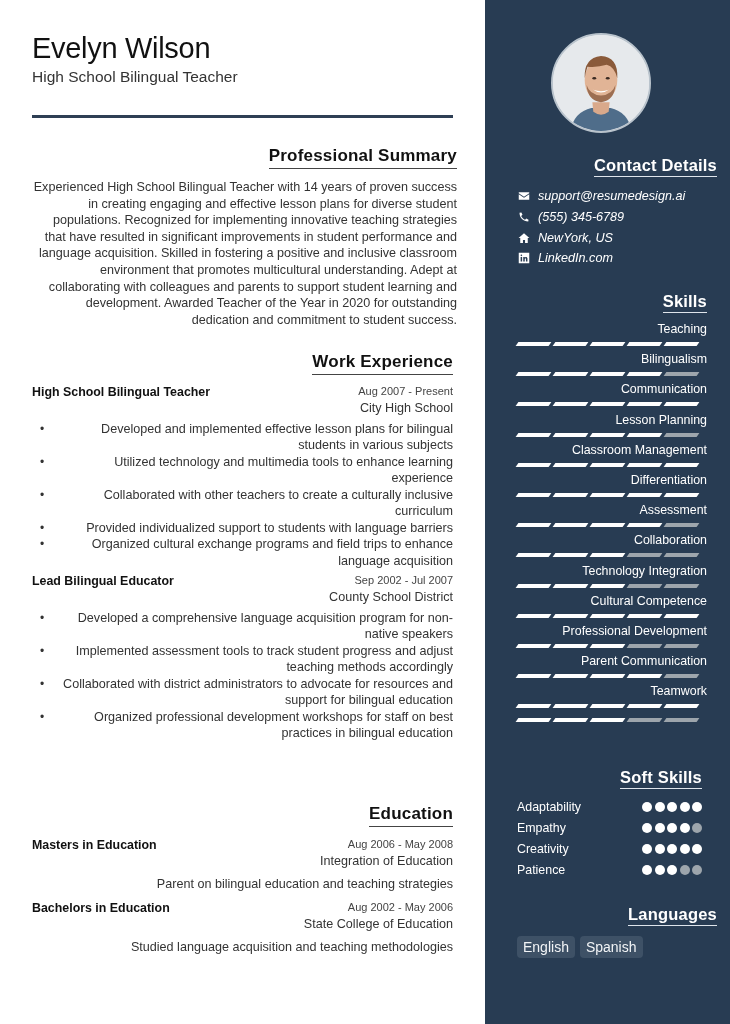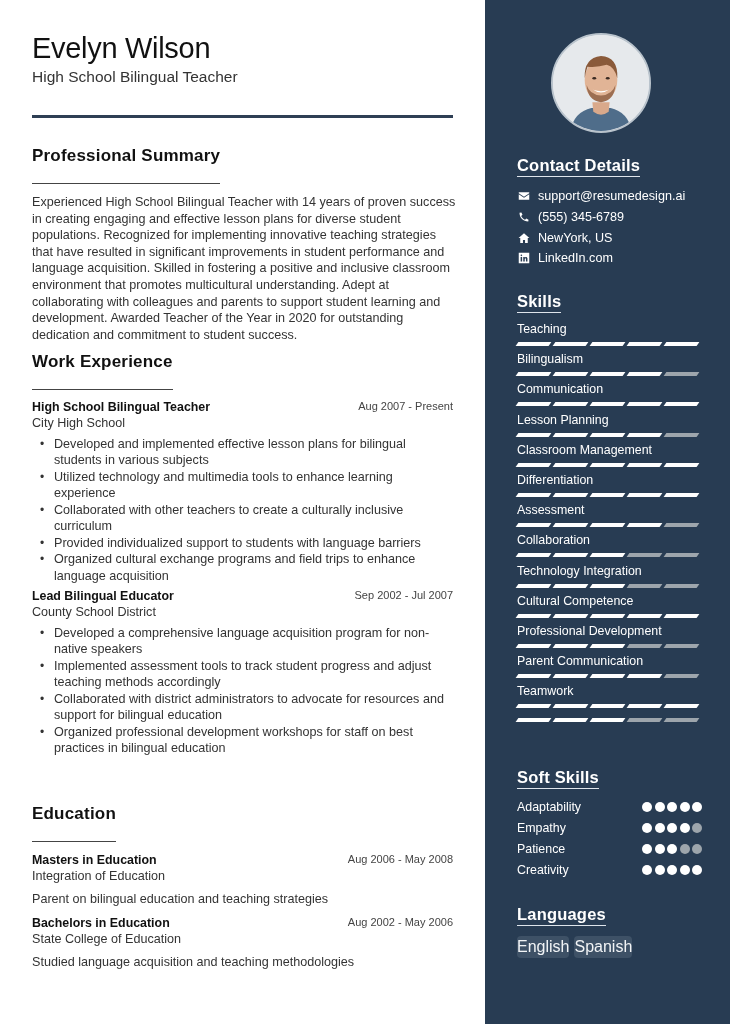--- a/index.html
+++ b/index.html
@@ -1,27 +1,27 @@
 <!DOCTYPE html>
 <html><head>
   <meta charset="utf-8">
   <style>
     * { box-sizing: border-box; margin: 0; padding: 0; }
     html, body { width: 730px; height: 1024px; background: #ffffff; overflow: hidden; }
     body { font-family: "Liberation Sans", "DejaVu Sans", sans-serif; color: #333; position: relative; }
 
-    .page { position: relative; width: 730px; height: 1024px; display: flex; }
+    .page { position: relative; width: 730px; height: 1024px; display: flex; text-align: right; }
 
     
     .main { width: 485px; padding: 0 32px 0 32px; position: relative; }
     .name { position: absolute; left: 32px; top: 30px; font-size: 29px; font-weight: 500; color: #111; letter-spacing: -0.3px; line-height: 36px; }
     .title { position: absolute; left: 32px; top: 67px; font-size: 15.5px; color: #333; line-height: 20px; }
     .header-rule { position: absolute; left: 32px; top: 115px; width: 421px; height: 3px; background: #2e3f54; }
 
-    .section-heading { display: inline-block; font-size: 17px; font-weight: 700; color: #111; border-bottom: 1.5px solid #444; padding-bottom: 17px; line-height: 20px; letter-spacing: 0.2px; }
+    .section-heading { display: inline-block; font-size: 17px; font-weight: 700; color: #111; border-bottom: 1.5px solid #444; padding-bottom: 2px; line-height: 20px; letter-spacing: 0.2px; }
 
     .summary { position: absolute; left: 32px; top: 146px; width: 425px; }
     .summary p { margin-top: 10px; font-size: 12.6px; line-height: 16.6px; color: #333; }
 
     .work { position: absolute; left: 32px; top: 352px; width: 421px; }
     .job { position: relative; }
     .job + .job { margin-top: 4px; }
     .job-head { display: flex; justify-content: space-between; align-items: flex-start; }
     .job-title { font-size: 12.4px; font-weight: 700; color: #111; line-height: 16px; }
     .job-date { font-size: 11px; color: #444; line-height: 14px; }
@@ -34,21 +34,21 @@
     .edu { margin-top: 10px; }
     .edu + .edu { margin-top: 8px; }
     .edu-desc { font-size: 12.6px; color: #333; line-height: 16.5px; margin-top: 6px; }
 
     
     .sidebar { position: absolute; left: 485px; top: 0; width: 278px; height: 1024px; background: #283c53; color: #fff; }
     .avatar { position: absolute; left: 66px; top: 33px; width: 100px; height: 100px; border-radius: 50%; overflow: hidden; border: 2px solid #b9c3cc; background: #e9ecef; }
     .side-heading { display: inline-block; font-size: 16.5px; font-weight: 700; color: #fff; border-bottom: 1.5px solid #dfe5ec; padding-bottom: 1px; line-height: 20px; letter-spacing: 0.2px; }
 
     .contact { position: absolute; left: 32px; top: 155px; width: 200px; }
-    .contact-list { margin-top: 9px; }
+    .contact-list { margin-top: 9px; font-style: italic; }
     .contact-item { display: flex; align-items: center; height: 20.7px; font-size: 12.6px; color: #fff; }
     .contact-item .ic { width: 13px; height: 13px; margin-right: 8px; display: inline-flex; align-items: center; justify-content: center; }
     .contact-item svg { width: 12px; height: 12px; fill: #fff; }
 
     .skills { position: absolute; left: 32px; top: 291px; width: 190px; }
     .skill { height: 30.2px; }
     .skills-list { margin-top: 8px; }
     .skill-name { font-size: 12.4px; line-height: 16px; color: #fff; }
     .skill-bar { display: flex; margin-top: 5px; gap: 4px; }
     .seg { width: 33px; height: 4px; transform: skewX(-35deg); background: #ffffff; }
@@ -57,21 +57,21 @@
     .soft { position: absolute; left: 32px; top: 767px; width: 185px; }
     .soft-list { margin-top: 7px; }
     .soft-item { display: flex; justify-content: space-between; align-items: center; height: 21.2px; }
     .soft-name { font-size: 12.4px; color: #fff; }
     .dots { display: flex; gap: 2.5px; }
     .dot { width: 10px; height: 10px; border-radius: 50%; background: #ffffff; }
     .dot.off { background: #9da5ac; }
 
     .languages { position: absolute; left: 32px; top: 904px; width: 200px; }
     .lang-list { display: flex; gap: 5px; margin-top: 10px; }
-    .chip { background: #3e5166; color: #f2f4f6; font-size: 16px; padding: 3px 0; border-radius: 4px; line-height: 16px; }
+    .chip { background: #3e5166; color: #f2f4f6; font-size: 14px; padding: 3px 6px; border-radius: 4px; line-height: 16px; }
   </style>
 </head>
 <body>
 
 <div class="page">
 
   <div class="main">
     <h1 class="name">Evelyn Wilson</h1>
     <div class="title">High School Bilingual Teacher</div>
     <div class="header-rule"></div>
@@ -353,37 +353,37 @@
             <span class="soft-name">Empathy</span>
             <span class="dots">
               <span class="dot"></span>
               <span class="dot"></span>
               <span class="dot"></span>
               <span class="dot"></span>
               <span class="dot off"></span>
             </span>
           </div>
           <div class="soft-item">
+            <span class="soft-name">Creativity</span>
+            <span class="dots">
+              <span class="dot"></span>
+              <span class="dot"></span>
+              <span class="dot"></span>
+              <span class="dot"></span>
+              <span class="dot"></span>
+            </span>
+          </div>
+          <div class="soft-item">
             <span class="soft-name">Patience</span>
             <span class="dots">
               <span class="dot"></span>
               <span class="dot"></span>
               <span class="dot"></span>
               <span class="dot off"></span>
               <span class="dot off"></span>
-            </span>
-          </div>
-          <div class="soft-item">
-            <span class="soft-name">Creativity</span>
-            <span class="dots">
-              <span class="dot"></span>
-              <span class="dot"></span>
-              <span class="dot"></span>
-              <span class="dot"></span>
-              <span class="dot"></span>
             </span>
           </div>
         </div>
     </section>
 
     <section class="languages">
       <h2 class="side-heading">Languages</h2>
       <div class="lang-list">
         <span class="chip">English</span>
         <span class="chip">Spanish</span>

